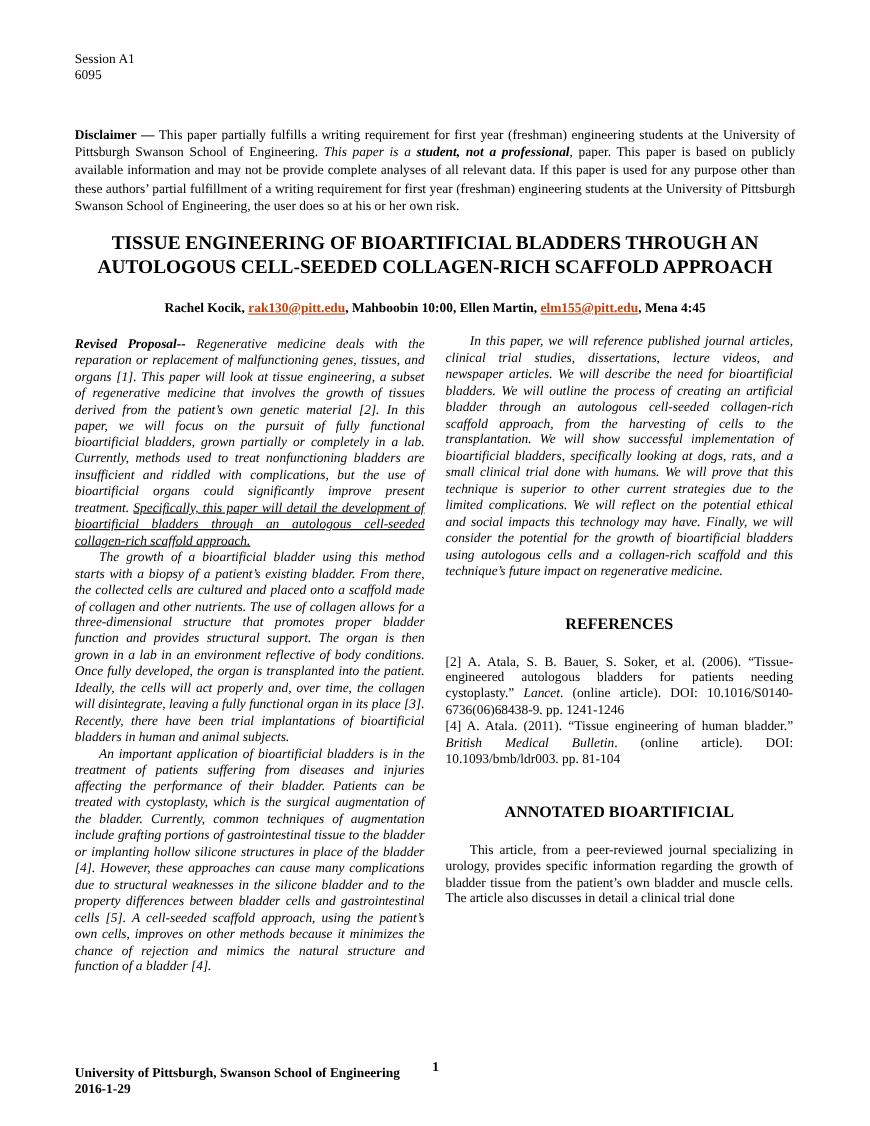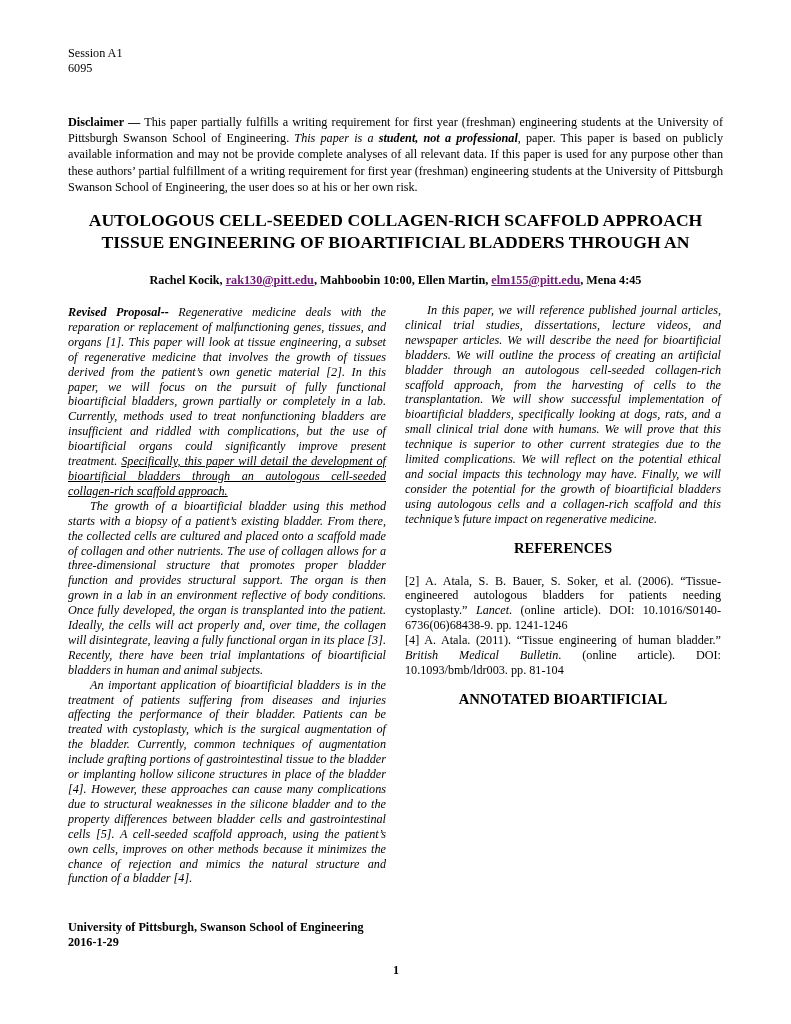--- a/index.html
+++ b/index.html
@@ -2,62 +2,63 @@
 <html><head>
 <meta charset="utf-8">
 <style>
   html, body { margin: 0; padding: 0; background: #ffffff; }
   body { width: 791px; height: 1024px; position: relative; overflow: hidden; color: #000; font-family: "Liberation Serif", serif; }
   .abs { position: absolute; }
   .session { left: 68px; top: 46px; font-weight: normal; font-size: 12.2px; line-height: 15px; }
   .disclaimer { left: 68px; top: 114px; width: 655px; font-size: 12.2px; line-height: 16.2px; text-align: justify; }
   .title { left: 60px; top: 209px; width: 671px; text-align: center; font-weight: bold; font-size: 17.6px; line-height: 22px; }
   .authors { left: 60px; top: 273px; width: 671px; text-align: center; font-weight: bold; font-size: 12.2px; line-height: 15px; }
-  .authors a { color: #701a75; text-decoration: underline; }
+  .authors a { color: #c2410c; text-decoration: underline; }
   .col { font-size: 12.2px; line-height: 14.9px; text-align: justify; }
   .col-left { left: 68px; top: 305px; width: 318px; font-style: italic; }
   .col-right { left: 405px; top: 303px; width: 316px; }
   .col p { margin: 0; }
   .indent { text-indent: 22px; }
   .ul { text-decoration: underline; }
   .it { font-style: italic; }
   .b { font-weight: bold; }
-  .heading { text-align: center; font-weight: bold; font-size: 14.6px; margin: 14px 0 18px 0; font-style: normal; }
+  .heading { text-align: center; font-weight: bold; font-size: 14.6px; margin: 34px 0 18px 0; font-style: normal; }
   .ref { margin: 0; }
-  .footer { left: 68px; top: 920px; font-weight: bold; font-size: 12.2px; line-height: 15px; }
+  .footer { left: 68px; top: 968px; font-weight: bold; font-size: 12.2px; line-height: 15px; }
   .pageno { left: 393px; top: 963px; font-weight: bold; font-size: 12.2px; }
 </style>
 </head>
 <body>
 
 <div class="abs session">
   <div>Session A1</div>
   <div>6095</div>
 </div>
 
 <div class="abs disclaimer"><span class="b">Disclaimer —</span><span> This paper partially fulfills a writing requirement for first year (freshman) engineering students at the University of Pittsburgh Swanson School of Engineering. </span><span class="it">This paper is a </span><span class="it b">student, not a professional</span><span>, paper.  This paper is based on publicly available information and may not be provide complete analyses of all relevant data.  If this paper is used for any purpose other than these authors’ partial fulfillment of a writing requirement for first year (freshman) engineering students at the University of Pittsburgh Swanson School of Engineering, the user does so at his or her own risk.</span></div>
 
 <div class="abs title">
+  <div>TISSUE ENGINEERING OF BIOARTIFICIAL BLADDERS THROUGH AN</div>
   <div>AUTOLOGOUS CELL-SEEDED COLLAGEN-RICH SCAFFOLD APPROACH</div>
-  <div>TISSUE ENGINEERING OF BIOARTIFICIAL BLADDERS THROUGH AN</div>
 </div>
 
 <div class="abs authors"><span>Rachel Kocik, </span><a href="#">rak130@pitt.edu</a><span>, Mahboobin 10:00, Ellen Martin, </span><a href="#">elm155@pitt.edu</a><span>, Mena 4:45</span></div>
 
 <div class="abs col col-left">
   <p><span class="b">Revised Proposal--</span><span> Regenerative medicine deals with the reparation or replacement of malfunctioning genes, tissues, and organs [1]. This paper will look at tissue engineering, a subset of regenerative medicine that involves the growth of tissues derived from the patient’s own genetic material [2]. In this paper, we will focus on the pursuit of fully functional bioartificial bladders, grown partially or completely in a lab. Currently, methods used to treat nonfunctioning bladders are insufficient and riddled with complications, but the use of bioartificial organs could significantly improve present treatment. </span><span class="ul">Specifically, this paper will detail the development of bioartificial bladders through an autologous cell-seeded collagen-rich scaffold approach.</span></p>
   <p class="indent">The growth of a bioartificial bladder using this method starts with a biopsy of a patient’s existing bladder. From there, the collected cells are cultured and placed onto a scaffold made of collagen and other nutrients. The use of collagen allows for a three-dimensional structure that promotes proper bladder function and provides structural support. The organ is then grown in a lab in an environment reflective of body conditions. Once fully developed, the organ is transplanted into the patient. Ideally, the cells will act properly and, over time, the collagen will disintegrate, leaving a fully functional organ in its place [3]. Recently, there have been trial implantations of bioartificial bladders in human and animal subjects.</p>
   <p class="indent">An important application of bioartificial bladders is in the treatment of patients suffering from diseases and injuries affecting the performance of their bladder. Patients can be treated with cystoplasty, which is the surgical augmentation of the bladder. Currently, common techniques of augmentation include grafting portions of gastrointestinal tissue to the bladder or implanting hollow silicone structures in place of the bladder [4]. However, these approaches can cause many complications due to structural weaknesses in the silicone bladder and to the property differences between bladder cells and gastrointestinal cells [5]. A cell-seeded scaffold approach, using the patient’s own cells, improves on other methods because it minimizes the chance of rejection and mimics the natural structure and function of a bladder [4].</p>
 </div>
 
 <div class="abs col col-right">
   <p class="indent it">In this paper, we will reference published journal articles, clinical trial studies, dissertations, lecture videos, and newspaper articles. We will describe the need for bioartificial bladders. We will outline the process of creating an artificial bladder through an autologous cell-seeded collagen-rich scaffold approach, from the harvesting of cells to the transplantation. We will show successful implementation of bioartificial bladders, specifically looking at dogs, rats, and a small clinical trial done with humans. We will prove that this technique is superior to other current strategies due to the limited complications. We will reflect on the potential ethical and social impacts this technology may have. Finally, we will consider the potential for the growth of bioartificial bladders using autologous cells and a collagen-rich scaffold and this technique’s future impact on regenerative medicine.</p>
   <div class="heading">REFERENCES</div>
   <p class="ref"><span>[2] A. Atala, S. B. Bauer, S. Soker, et al. (2006). “Tissue-engineered autologous bladders for patients needing cystoplasty.” </span><span class="it">Lancet</span><span>. (online article). DOI: 10.1016/S0140-6736(06)68438-9. pp. 1241-1246</span></p>
   <p class="ref"><span>[4] A. Atala. (2011). “Tissue engineering of human bladder.” </span><span class="it">British Medical Bulletin</span><span>. (online article). DOI: 10.1093/bmb/ldr003. pp. 81-104</span></p>
   <div class="heading">ANNOTATED BIOARTIFICIAL</div>
+  <p class="indent">This article, from a peer-reviewed journal specializing in urology, provides specific information regarding the growth of bladder tissue from the patient’s own bladder and muscle cells. The article also discusses in detail a clinical trial done</p>
 </div>
 
 <div class="abs footer">
   <div>University of Pittsburgh, Swanson School of Engineering</div>
   <div>2016-1-29</div>
 </div>
 <div class="abs pageno">1</div>
 
 </body></html>

